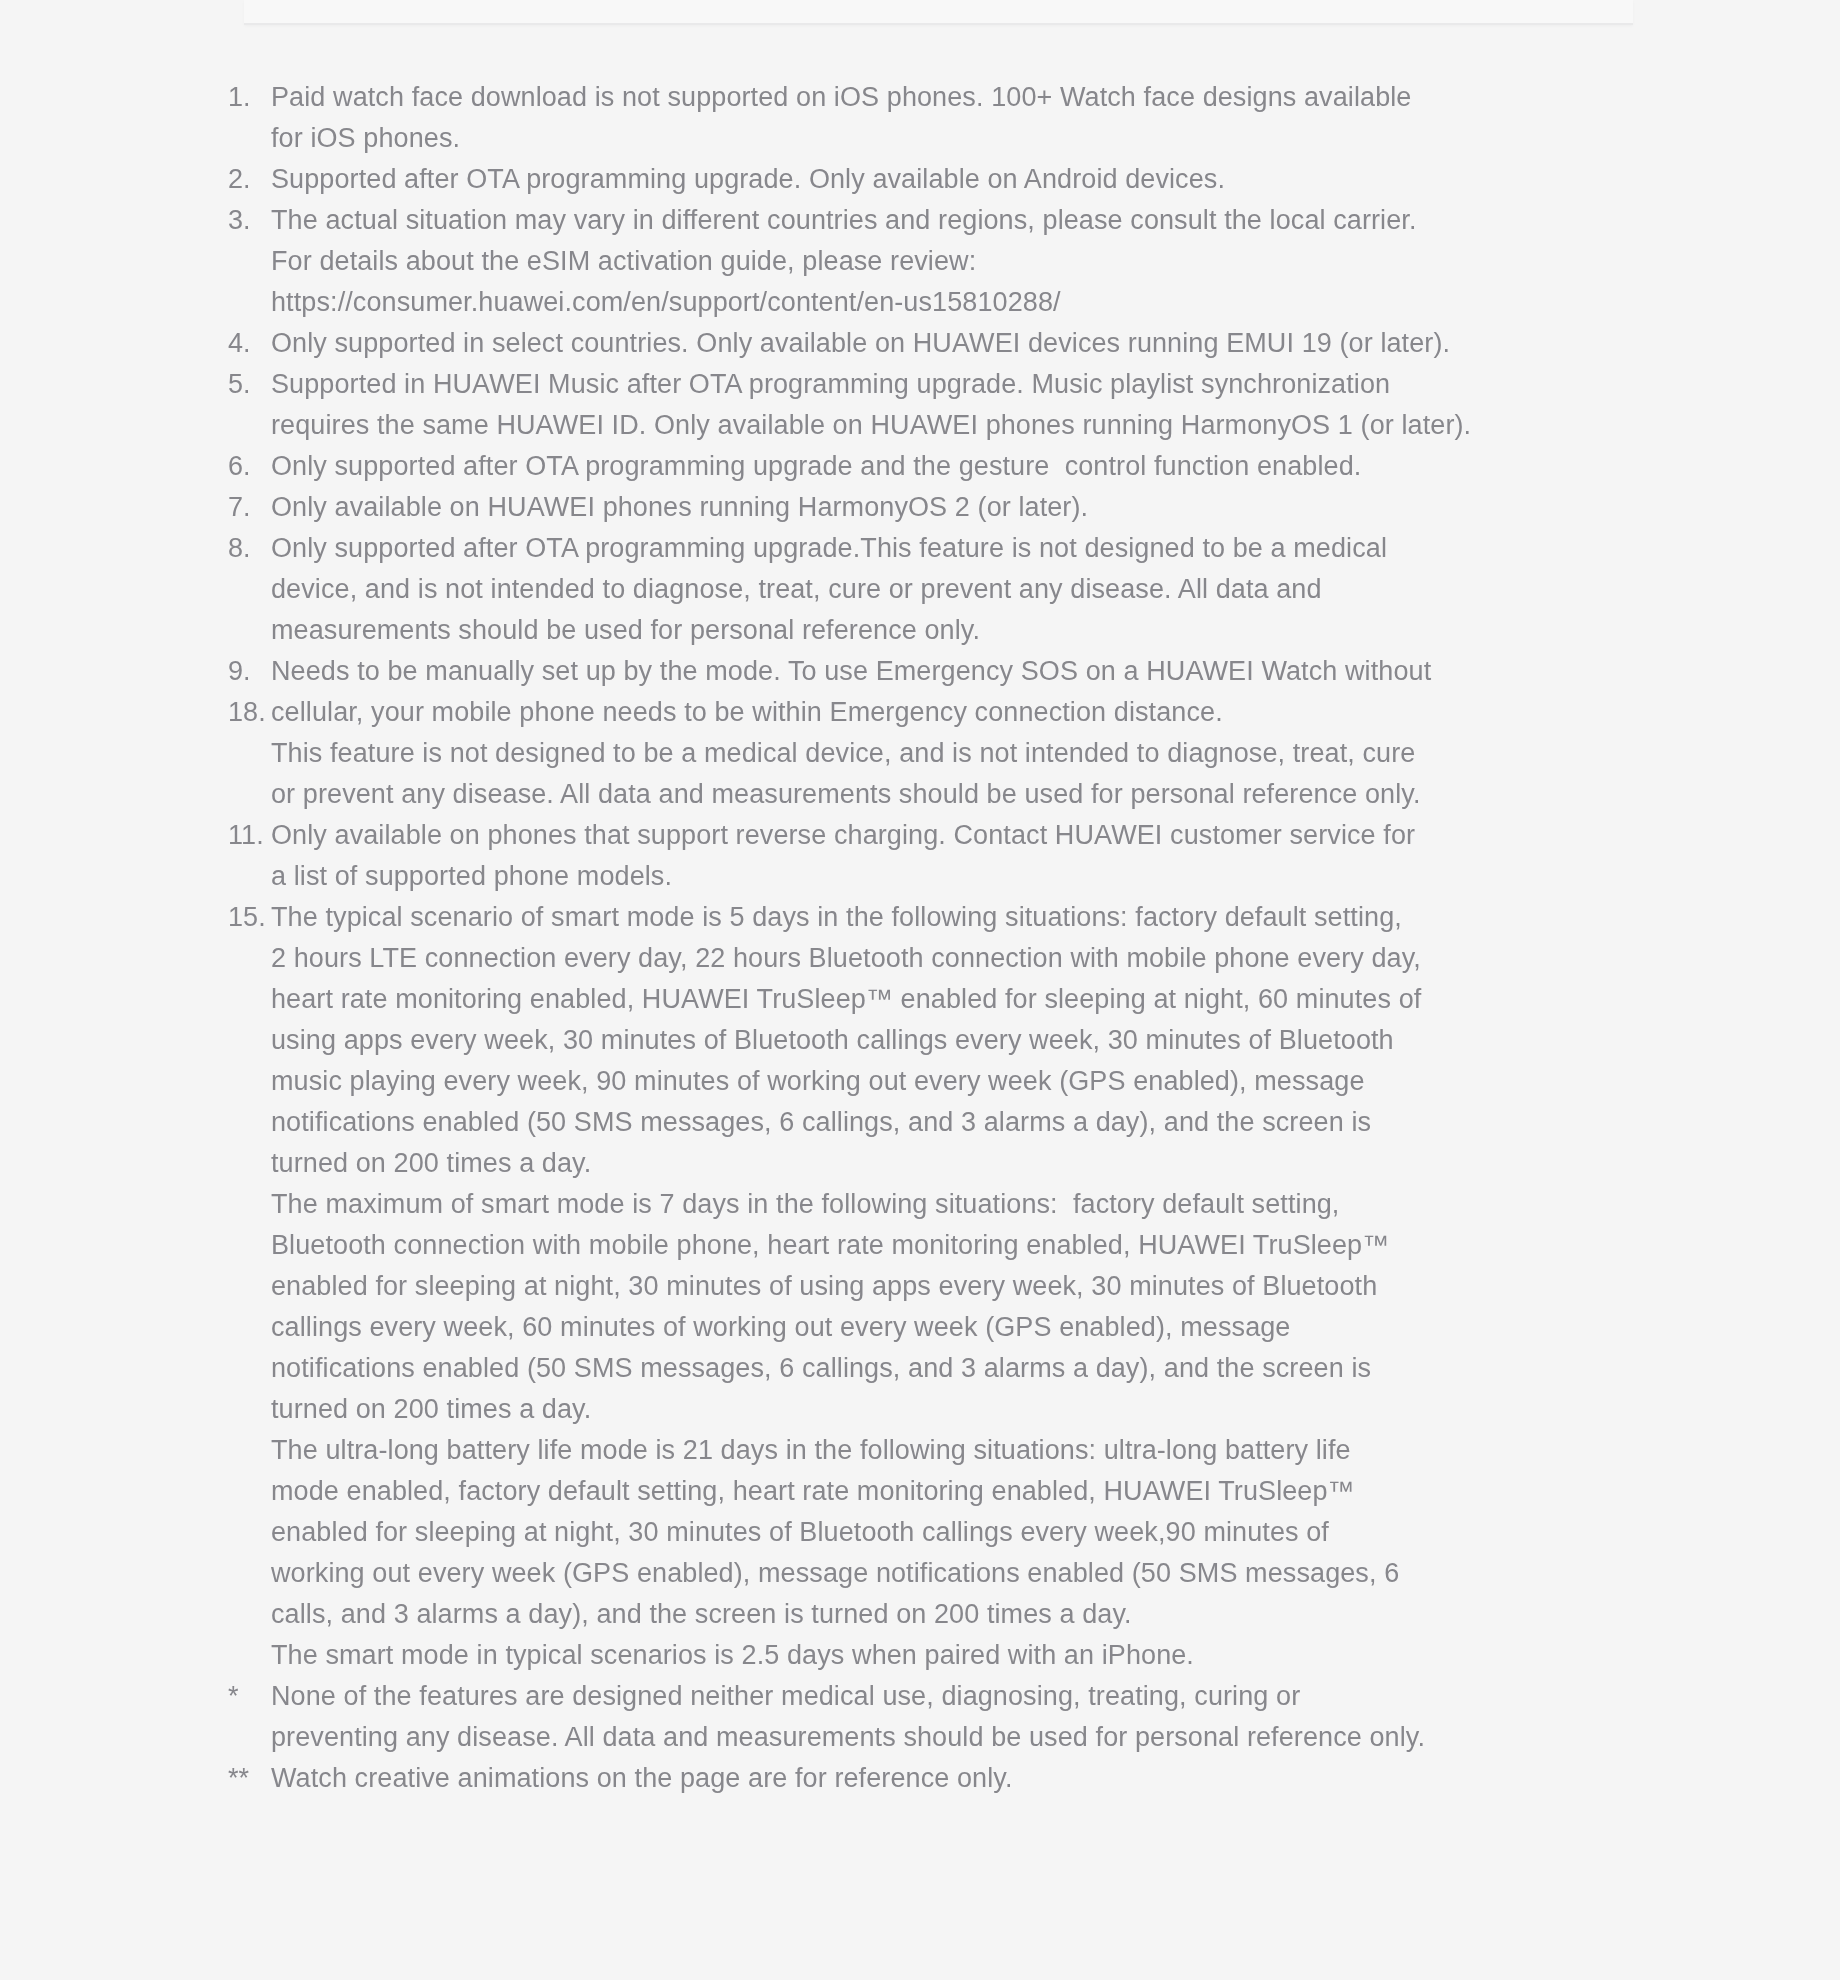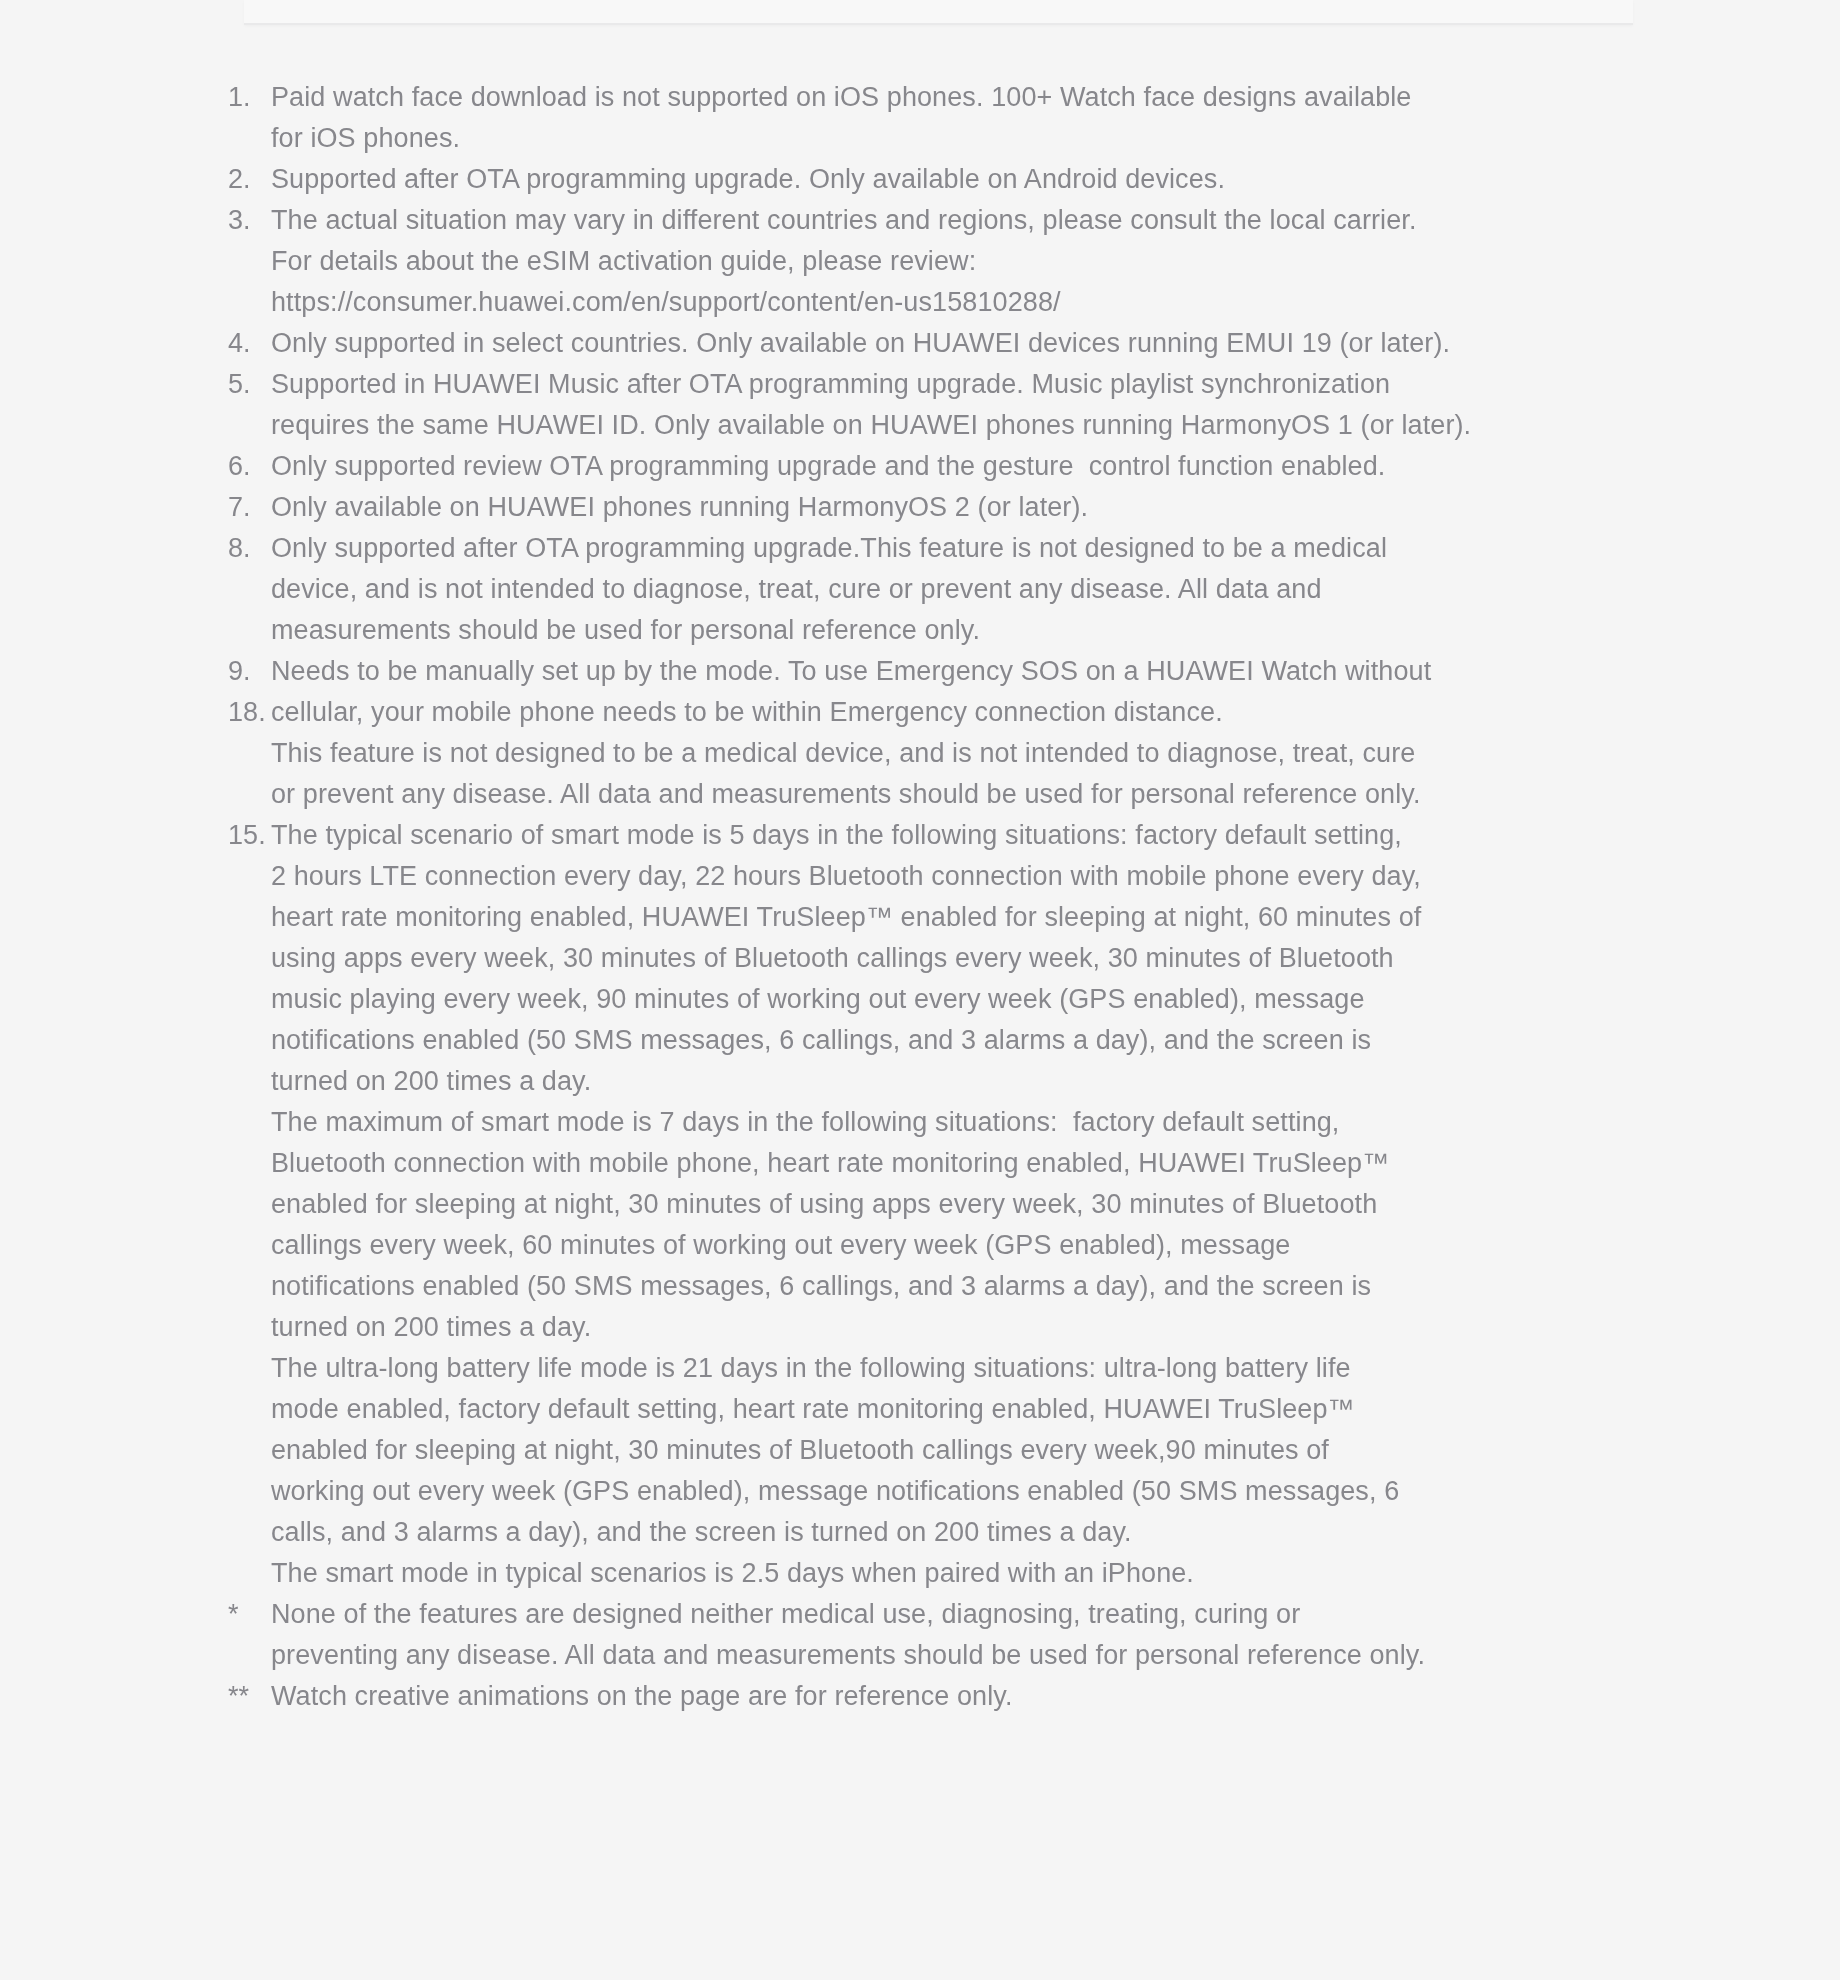--- a/index.html
+++ b/index.html
@@ -92,21 +92,21 @@
   </li>
 
   <li class="fn-row">
     <span class="fn-marker">5.</span>
     <span class="fn-text">Supported in HUAWEI Music after OTA programming upgrade. Music playlist synchronization
 requires the same HUAWEI ID. Only available on HUAWEI phones running HarmonyOS 1 (or later).</span>
   </li>
 
   <li class="fn-row">
     <span class="fn-marker">6.</span>
-    <span class="fn-text">Only supported review OTA programming upgrade and the gesture  control function enabled.</span>
+    <span class="fn-text">Only supported after OTA programming upgrade and the gesture  control function enabled.</span>
   </li>
 
   <li class="fn-row">
     <span class="fn-marker">7.</span>
     <span class="fn-text">Only available on HUAWEI phones running HarmonyOS 2 (or later).</span>
   </li>
 
   <li class="fn-row">
     <span class="fn-marker">8.</span>
     <span class="fn-text">Only supported after OTA programming upgrade.This feature is not designed to be a medical
@@ -119,20 +119,25 @@
     <span class="fn-text">Needs to be manually set up by the mode. To use Emergency SOS on a HUAWEI Watch without</span>
   </li>
 
   <li class="fn-row">
     <span class="fn-marker">18.</span>
     <span class="fn-text">cellular, your mobile phone needs to be within Emergency connection distance.
 This feature is not designed to be a medical device, and is not intended to diagnose, treat, cure
 or prevent any disease. All data and measurements should be used for personal reference only.</span>
   </li>
 
+  <li class="fn-row">
+    <span class="fn-marker">11.</span>
+    <span class="fn-text">Only available on phones that support reverse charging. Contact HUAWEI customer service for
+a list of supported phone models.</span>
+  </li>
 
   <li class="fn-row">
     <span class="fn-marker">15.</span>
     <span class="fn-text">The typical scenario of smart mode is 5 days in the following situations: factory default setting,
 2 hours LTE connection every day, 22 hours Bluetooth connection with mobile phone every day,
 heart rate monitoring enabled, HUAWEI TruSleep™ enabled for sleeping at night, 60 minutes of
 using apps every week, 30 minutes of Bluetooth callings every week, 30 minutes of Bluetooth
 music playing every week, 90 minutes of working out every week (GPS enabled), message
 notifications enabled (50 SMS messages, 6 callings, and 3 alarms a day), and the screen is
 turned on 200 times a day.

